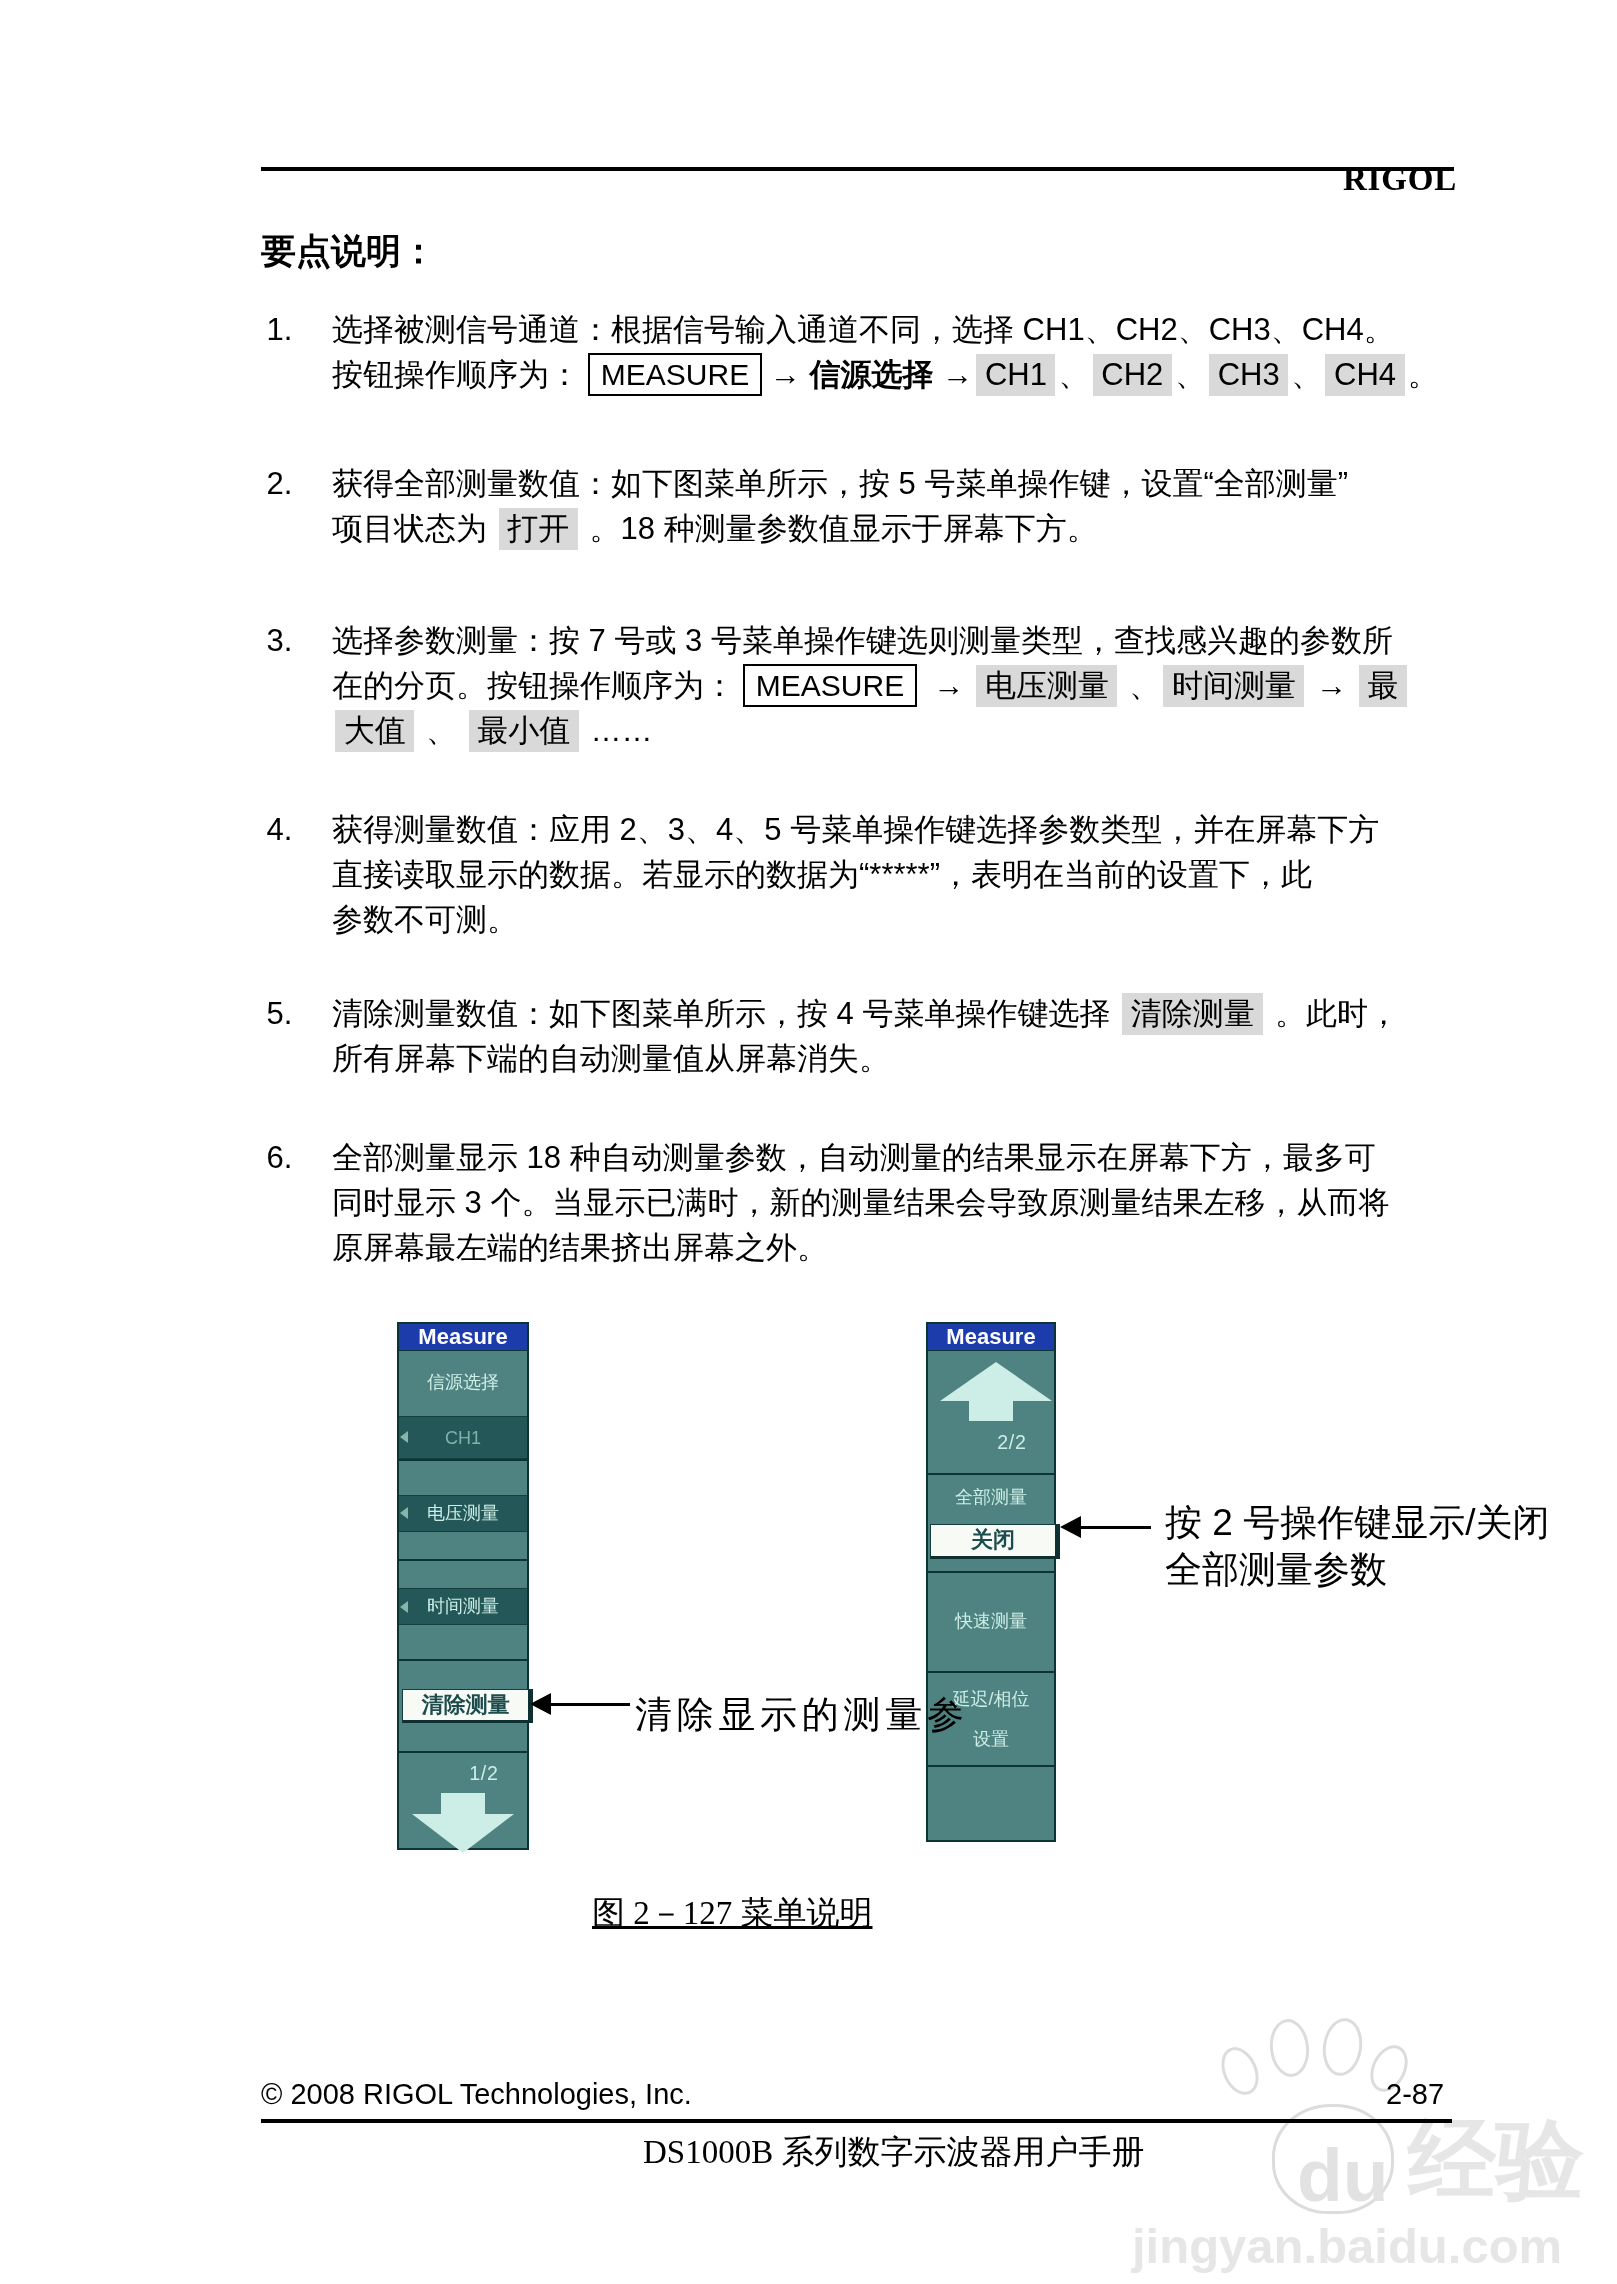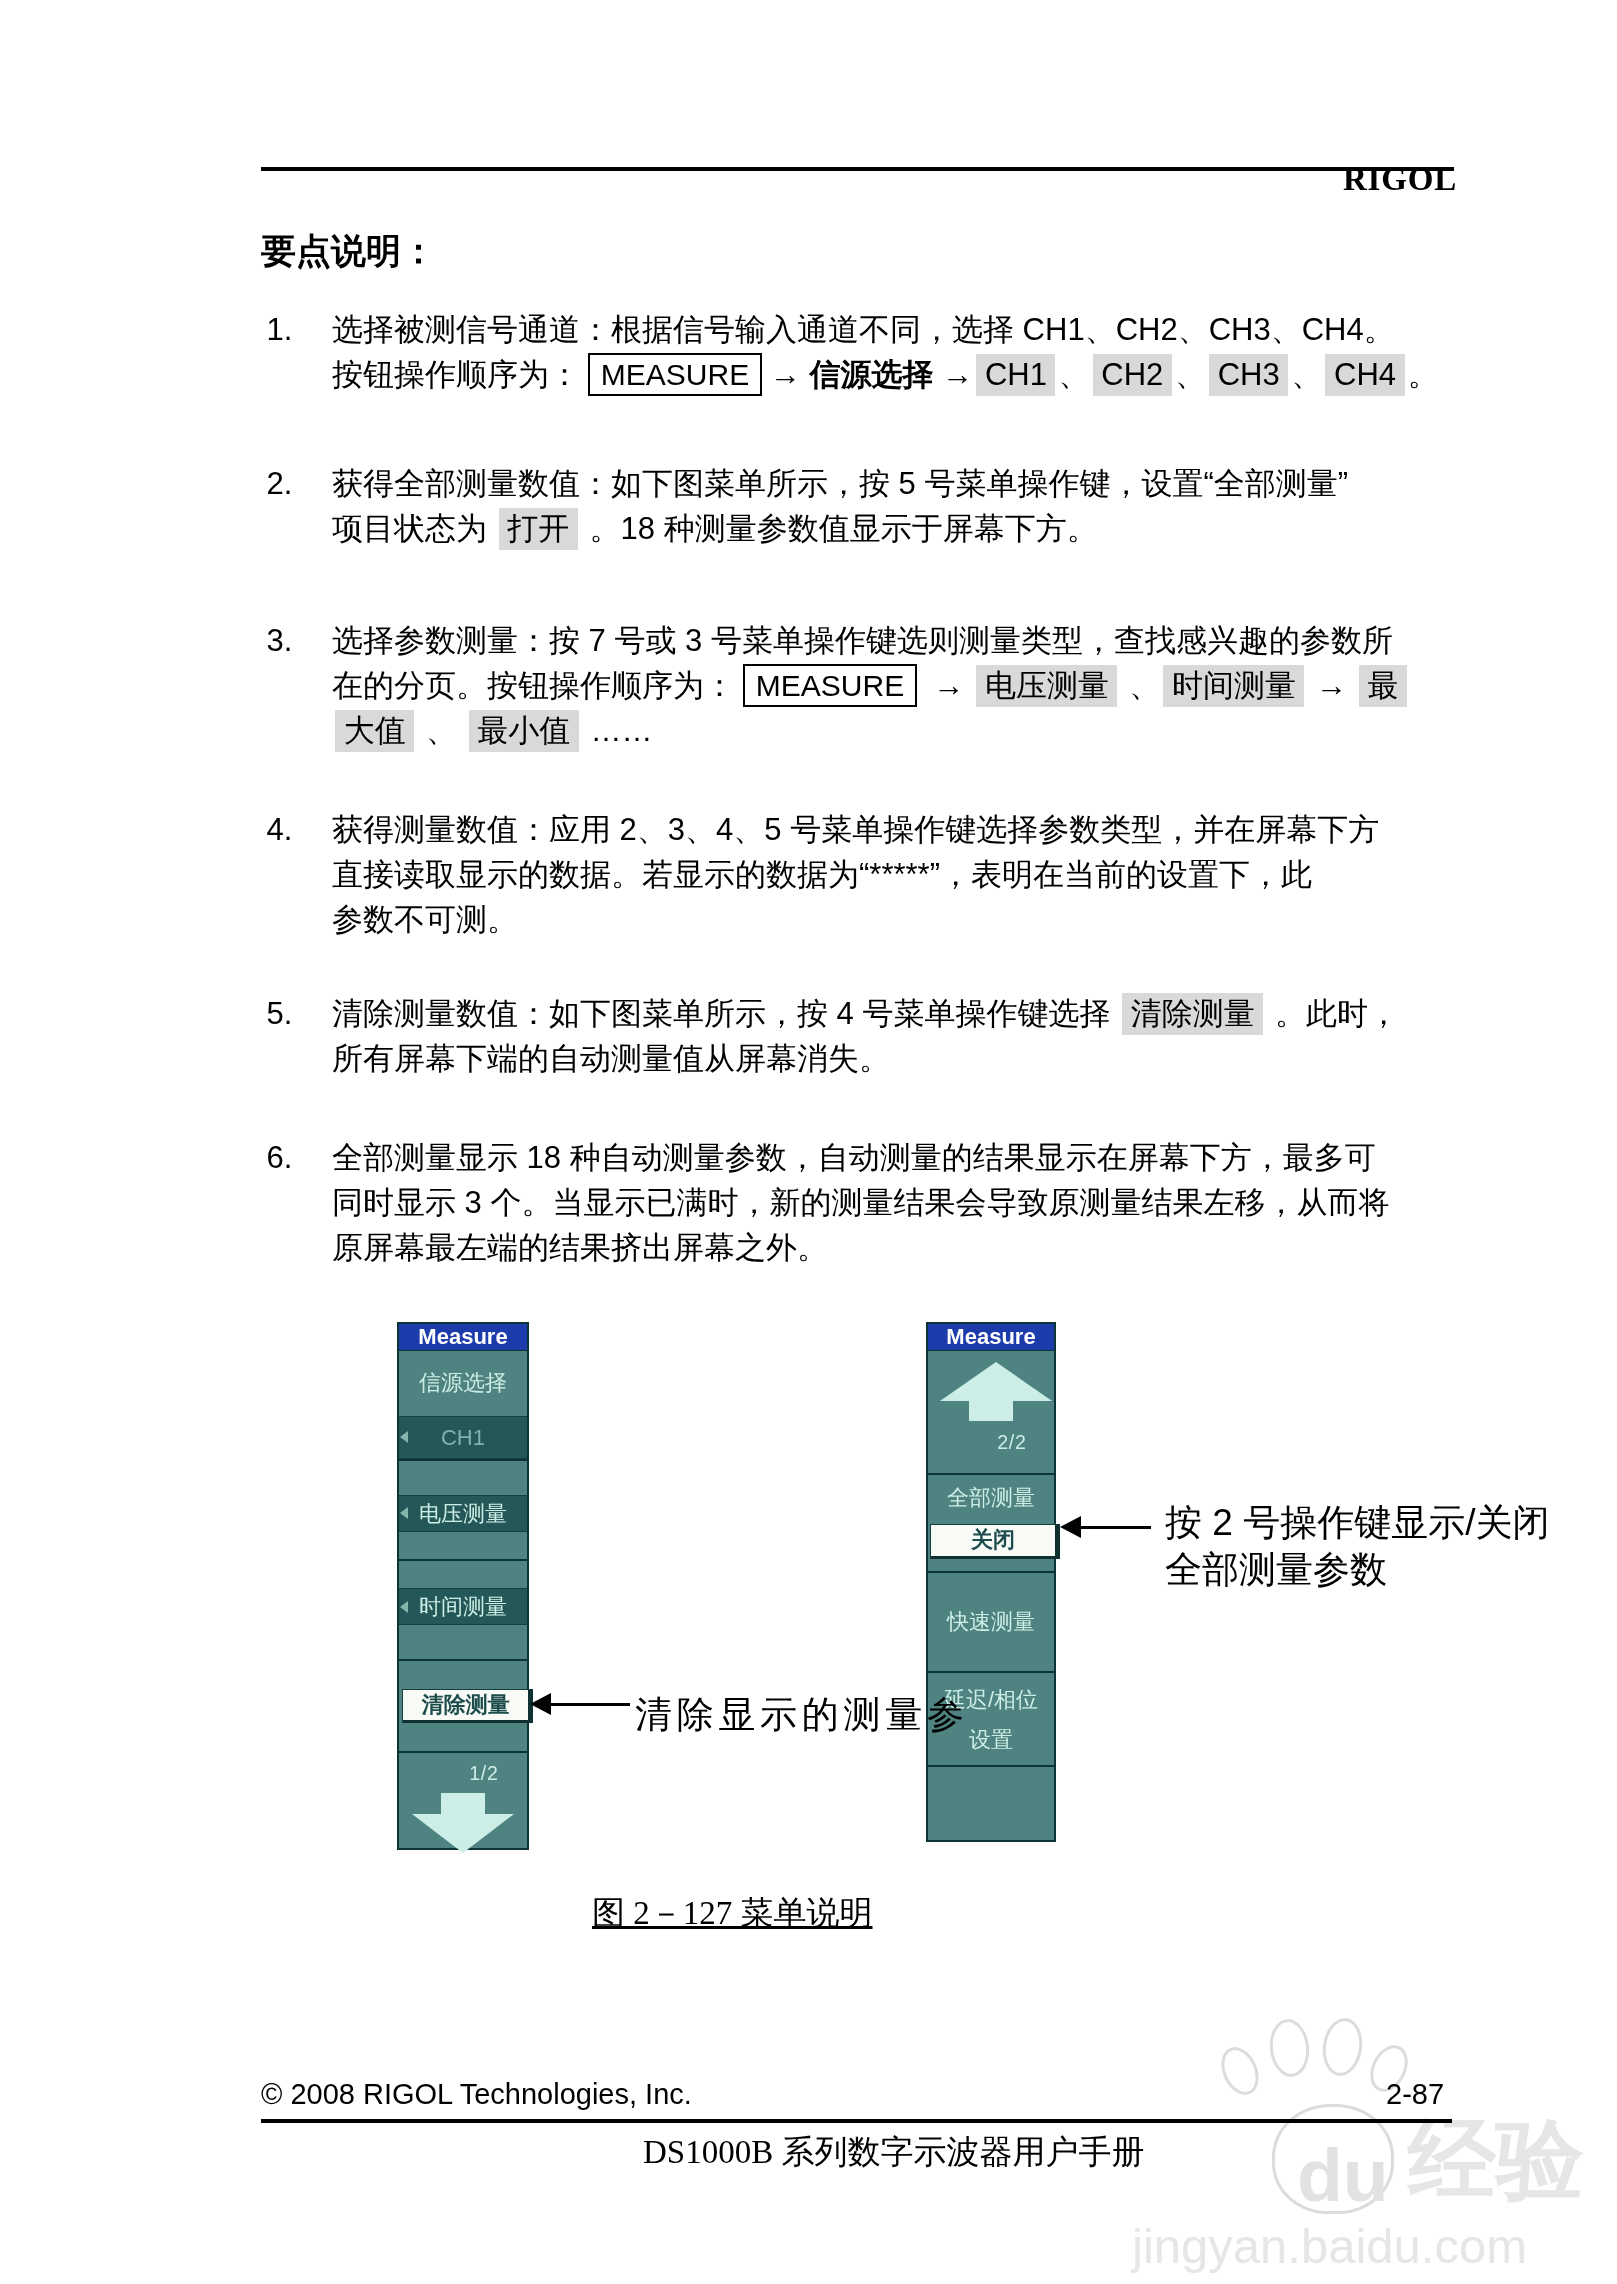--- a/index.html
+++ b/index.html
@@ -26,21 +26,21 @@
 
   
   .menu { position:absolute; background:#4f8381; border:2.4px solid #0b3434;
           font-family:"Liberation Sans","DejaVu Sans",sans-serif; }
   .menu-left  { left:397px;  top:1322px; width:132px; height:528px; }
   .menu-right { left:926px; top:1322px; width:130px; height:520px; }
   .m-header { height:27px; background:#1d3cab; color:#ffffff; font-weight:bold; font-size:22px;
               text-align:center; line-height:25px; border-bottom:1.6px solid #0b3434; }
   .m-block { position:relative; border-top:2.4px solid #0b3434; }
   .m-block.first { border-top:none; }
-  .mtext { color:#cdeee6; font-size:22px; text-align:center; }
+  .mtext { color:#cdeee6; font-size:18px; text-align:center; }
   .m-darkrow { position:absolute; left:0; right:0; background:#245858;
                border-top:0.8px solid #16403f; border-bottom:0.8px solid #16403f; }
   .m-darkrow .mtext { line-height:35px; }
   .marker { position:absolute; left:0.8px; top:50%; margin-top:-6.3px; width:0; height:0;
             border-top:6.3px solid transparent; border-bottom:6.3px solid transparent;
             border-right:8.6px solid #86b5ae; }
   .sel-box { position:absolute; background:#f8faf6; color:#1c4c4c; text-align:center;
              font-size:22px; font-weight:bold; line-height:30px;
              border:1.6px solid #143e3e; border-right:5.5px solid #0e3030; border-bottom:3.9px solid #0e3030; }
   .pg { color:#cdeee6; font-size:19.6px; text-align:center; letter-spacing:0.8px;margin-left:42px; }
@@ -67,21 +67,21 @@
   .f-page { position:absolute; left:1386px; top:2078px; font-size:29px; z-index:2; }
   .rule-bottom { position:absolute; left:261px; top:2119px; width:1191px; height:3.9px; background:#000; z-index:2; }
   .f-manual { position:absolute; left:643px; top:2130px; font-size:33px; z-index:2;
               font-family:"Liberation Serif","DejaVu Serif",serif; }
 
   
   .wm { position:absolute; left:1104px; top:2013px; width:486px; height:274px; z-index:1; color:#e6e6e6; }
   .wm-bai { position:absolute; left:0; top:78px; font-size:100px; font-weight:bold; color:#e7e7e7; }
   .wm-jy  { position:absolute; left:304px; top:88px; font-size:88px; font-weight:bold; color:#e6e6e6; }
   .wm-du  { position:absolute; left:193px; top:119px; font-size:75px; font-weight:bold; color:#e2e2e2; z-index:1; }
-  .wm-url { position:absolute; left:28px; top:205px; font-size:49px; font-weight:normal; color:#e6e6e6; }
+  .wm-url { position:absolute; left:28px; top:205px; font-size:49px; font-weight:bold; color:#e6e6e6; }
   .paw-pad { position:absolute; left:168px; top:91px; width:122px; height:110px; background:#fff;
              border:3.1px solid #dcdcdc; border-radius:48% 48% 46% 46%; }
   .toe { position:absolute; background:#fff; border:3.1px solid #dcdcdc; border-radius:50%; }
   .toe1 { left:119px; top:33px;  width:34px; height:50px; transform:rotate(-24deg); }
   .toe2 { left:166px; top:6.3px;   width:39px; height:58px; transform:rotate(-6deg); }
   .toe3 { left:219px; top:4.7px;   width:39px; height:58px; transform:rotate(8deg); }
   .toe4 { left:268px; top:31px;  width:34px; height:49px; transform:rotate(26deg); }
 </style>
 </head>
 <body>

